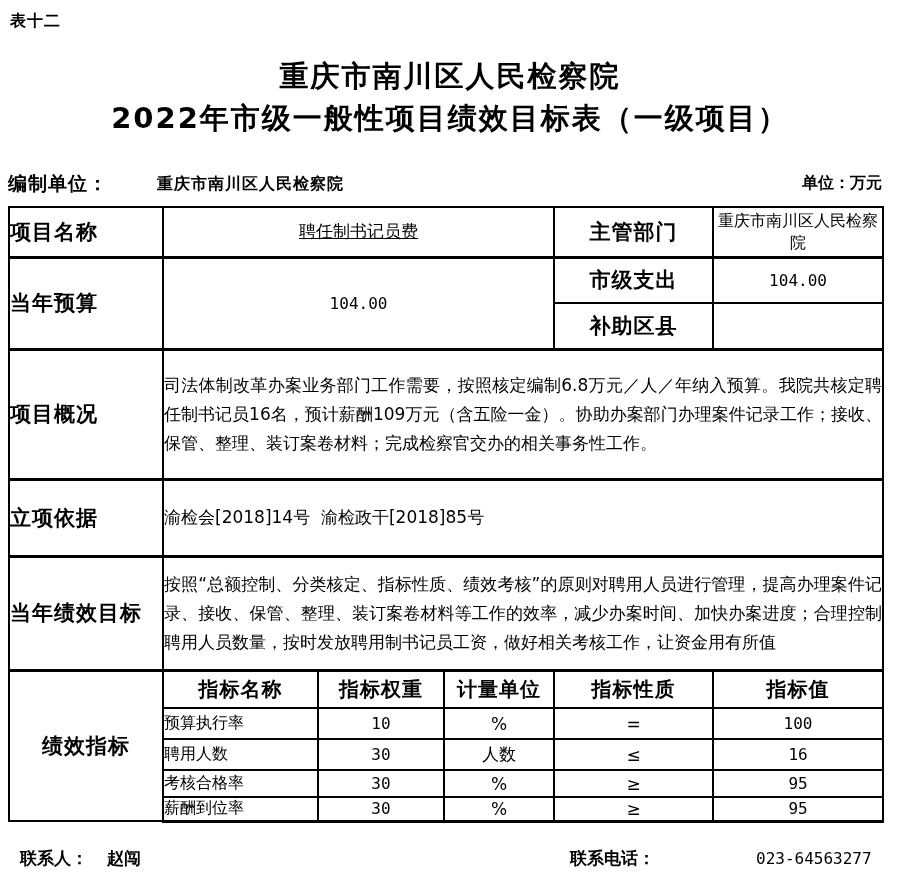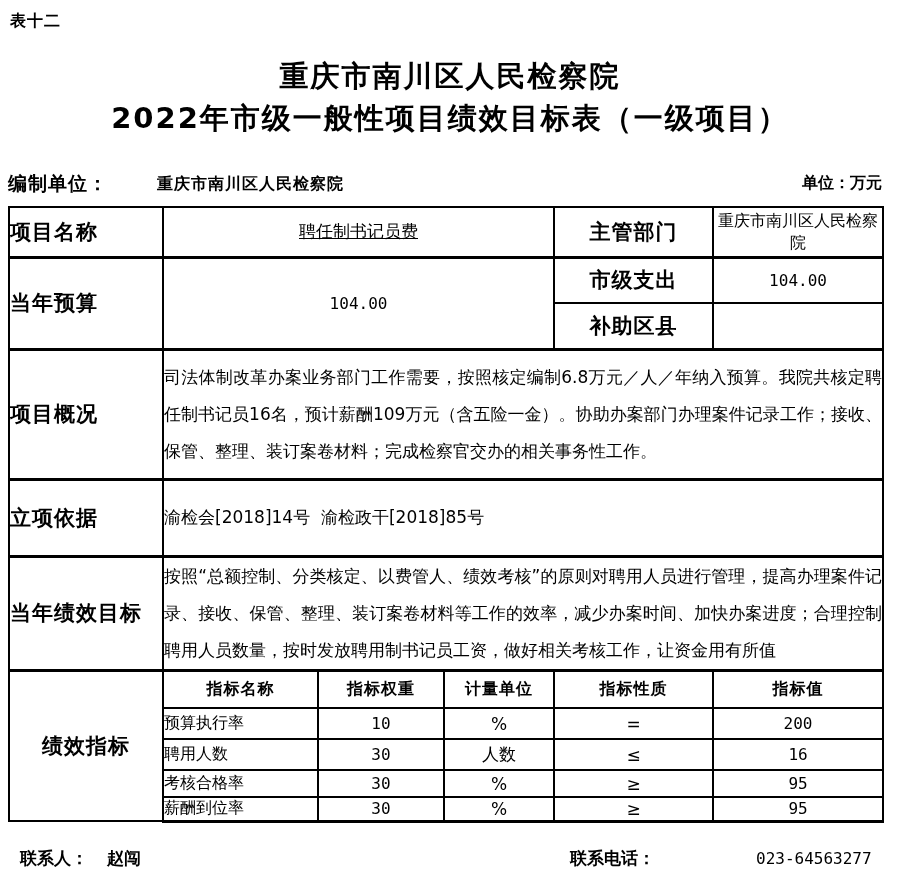--- a/index.html
+++ b/index.html
@@ -24,24 +24,24 @@
   tr.thick td,tr.thick th{border-top-width:3px;}
   tr.last td{border-bottom-width:3px;}
   .r1{height:50px}.r2{height:46px}.r3{height:46px}.r4{height:130px}
   .r5{height:77px}.r6{height:114px}.rh{height:38px}
   .ri1{height:31px}.ri2{height:31px}.ri3{height:27px}.ri4{height:24px}
   .lbl{font-size:21px;font-weight:bold;text-align:left;padding-left:7px;letter-spacing:1px;}
   .lbl-c{font-size:21px;font-weight:bold;text-align:center;letter-spacing:1px;}
   .cen{text-align:center;text-decoration:underline;}
   .txt{font-size:17px;}
   .num{font-family:"DejaVu Sans Mono","Liberation Mono",monospace;font-size:16px;text-align:center;}
-  .para{font-size:17px;line-height:37px;text-align:justify;padding:6px 10px;}
+  .para{font-size:17px;line-height:29px;text-align:justify;padding:6px 10px;}
   .oneline{font-size:17px;padding-left:8px;white-space:pre-wrap;}
   .dept-val{font-size:16px;line-height:22px;text-align:center;padding:2px;}
-  th.sub{font-size:16px;font-weight:bold;text-align:center;letter-spacing:1px;}
+  th.sub{font-size:20px;font-weight:bold;text-align:center;letter-spacing:1px;}
   .ind-name{font-size:16px;text-align:left;padding-left:6px;}
   .sym{font-size:17px;text-align:center;}
   .footer{position:absolute;left:12px;top:847px;width:100%;height:24px;padding-left:46px;}
   .f-contact-label{position:absolute;left:8px;top:0;font-size:17px;font-weight:bold;}
   .f-contact-value{position:absolute;left:95px;top:0;font-size:17px;font-weight:600;}
   .f-phone-label{position:absolute;left:558px;top:0;font-size:17px;font-weight:bold;}
   .f-phone-value{position:absolute;left:744px;top:2px;font-family:"DejaVu Sans Mono","Liberation Mono",monospace;font-size:16px;}
 </style>
 </head>
 <body>
@@ -90,36 +90,36 @@
       <tr class="r4 thick">
         <td class="lbl">项目概况</td>
         <td class="para" colspan="5">司法体制改革办案业务部门工作需要，按照核定编制6.8万元／人／年纳入预算。我院共核定聘任制书记员16名，预计薪酬109万元（含五险一金）。协助办案部门办理案件记录工作；接收、保管、整理、装订案卷材料；完成检察官交办的相关事务性工作。</td>
       </tr>
       <tr class="r5 thick">
         <td class="lbl">立项依据</td>
         <td class="oneline" colspan="5">渝检会[2018]14号  渝检政干[2018]85号</td>
       </tr>
       <tr class="r6 thick">
         <td class="lbl">当年绩效目标</td>
-        <td class="para" colspan="5">按照“总额控制、分类核定、以费管人、绩效考核”的原则对聘用人员进行管理，提高办理案件记录、接收、保管、整理、装订案卷材料等工作的效率，减少办案时间、加快办案进度；合理控制聘用人员数量，按时发放聘用制书记员工资，做好相关考核工作，让资金用有所值</td>
+        <td class="para" colspan="5">按照“总额控制、分类核定、指标性质、绩效考核”的原则对聘用人员进行管理，提高办理案件记录、接收、保管、整理、装订案卷材料等工作的效率，减少办案时间、加快办案进度；合理控制聘用人员数量，按时发放聘用制书记员工资，做好相关考核工作，让资金用有所值</td>
       </tr>
       <tr class="rh thick">
         <td class="lbl-c" rowspan="5">绩效指标</td>
         <th class="sub">指标名称</th>
         <th class="sub">指标权重</th>
         <th class="sub">计量单位</th>
         <th class="sub">指标性质</th>
         <th class="sub">指标值</th>
       </tr>
       <tr class="ri1">
         <td class="ind-name">预算执行率</td>
         <td class="num">10</td>
         <td class="sym">%</td>
         <td class="sym">=</td>
-        <td class="num">200</td>
+        <td class="num">100</td>
       </tr>
       <tr class="ri2">
         <td class="ind-name">聘用人数</td>
         <td class="num">30</td>
         <td class="sym">人数</td>
         <td class="sym">≤</td>
         <td class="num">16</td>
       </tr>
       <tr class="ri3">
         <td class="ind-name">考核合格率</td>

